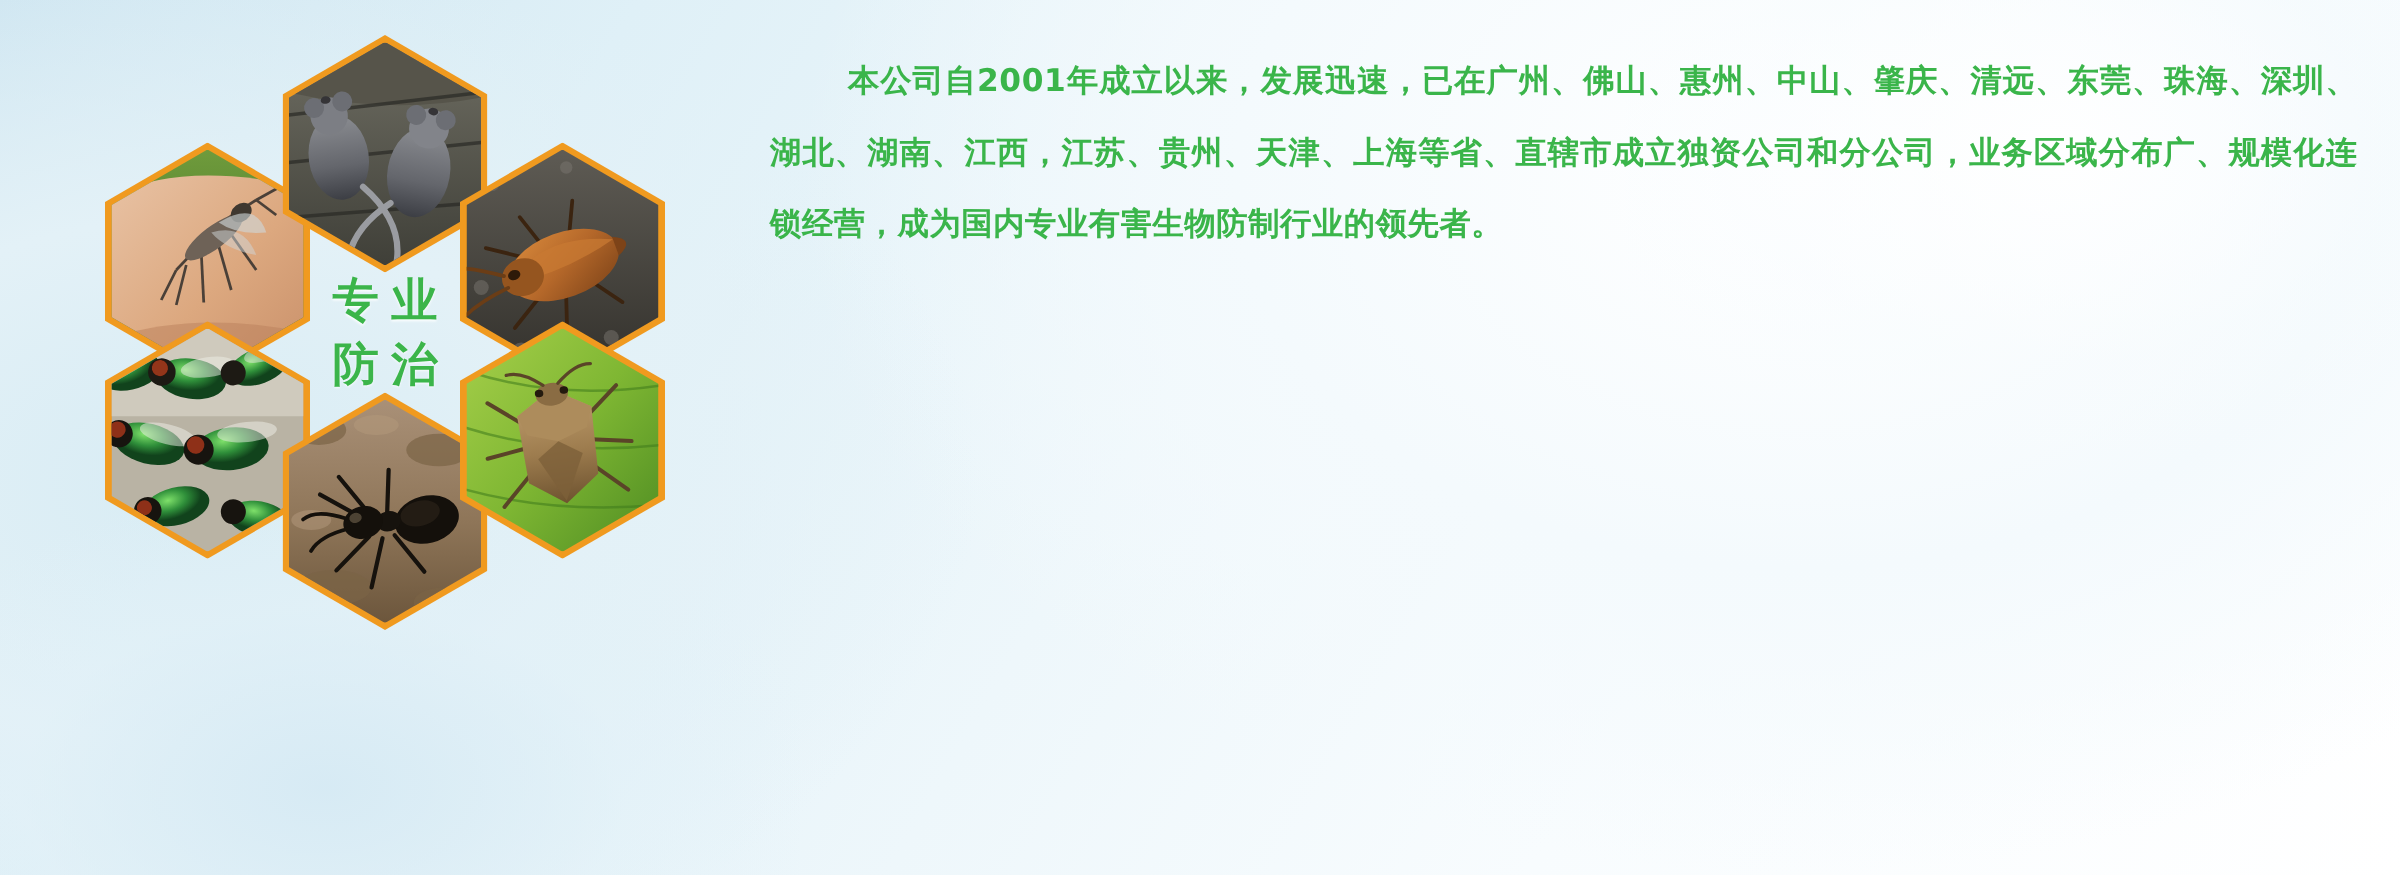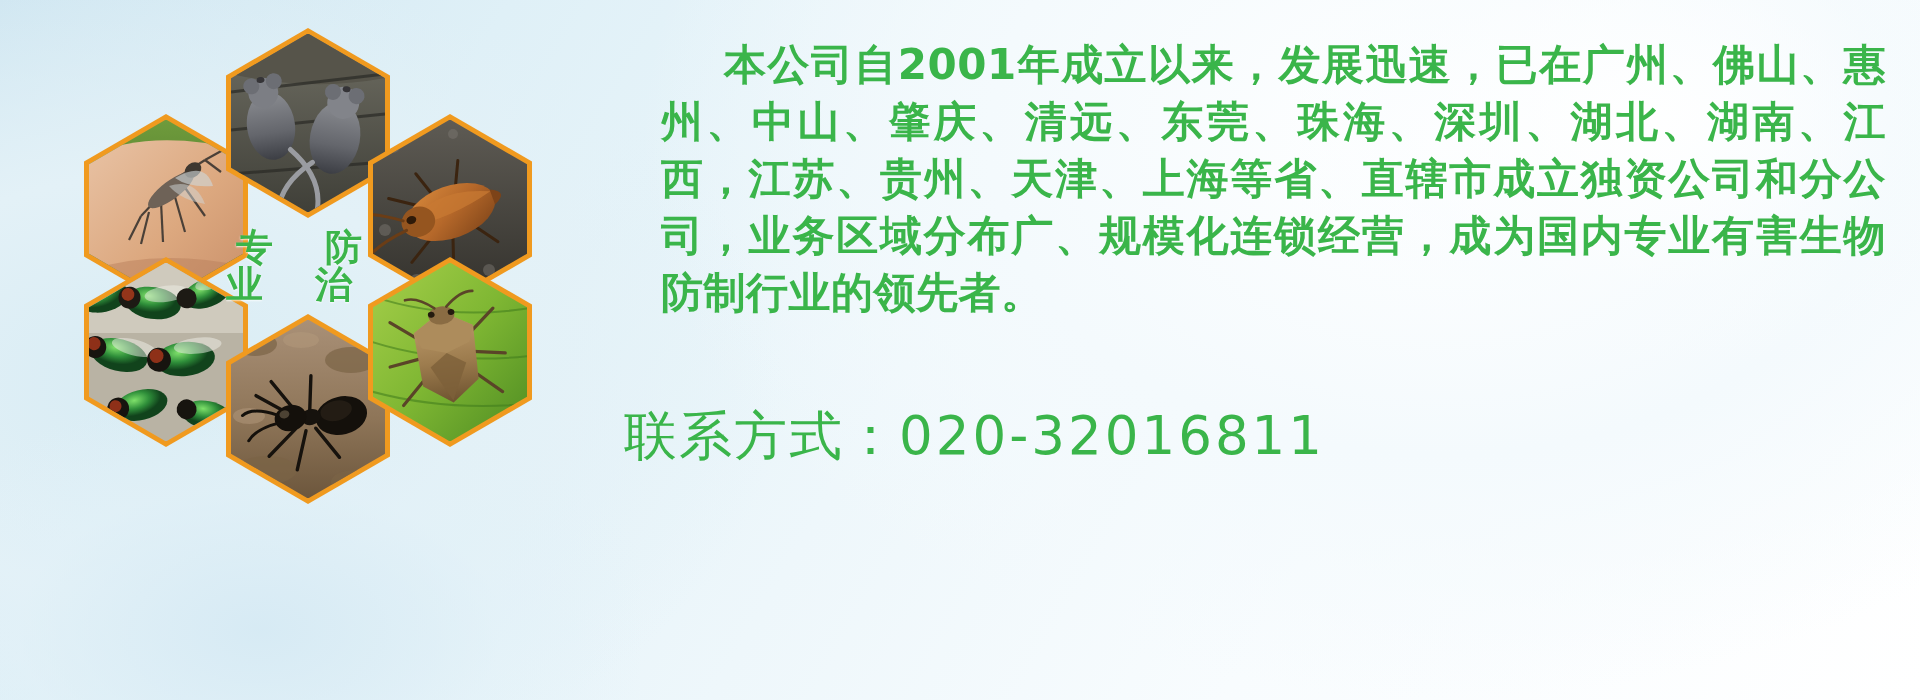--- a/index.html
+++ b/index.html
@@ -60,21 +60,21 @@
   #hex-rats     { left:142px; top:14px;  }
   #hex-center   { left:142px; top:157px; }
   #hex-ant      { left:142px; top:300px; }
   #hex-roach    { left:284px; top:100px; }
   #hex-bug      { left:284px; top:243px; }
 
   
   #hex-center { background:transparent; }
   #hex-center .label {
     position:absolute; inset:0;
-    display:flex; flex-direction:row;
+    display:flex; flex-direction:column;
     align-items:center; justify-content:center;
     gap:14px;
   }
   #hex-center .label span {
     color:#3bb54a;
     font-size:37px;
     font-weight:bold;
     letter-spacing:10px;
     text-indent:10px;
     line-height:1;
@@ -83,28 +83,27 @@
   }
 
   
   #copy {
     position:absolute;
     left:616px; top:36px;
     width:1270px;
   }
   #copy p {
     color:#3ab54a;
-    font-size:42px;
+    font-size:25px;
     line-height:57px;
     font-weight:bold;
     letter-spacing:.5px;
     font-family:"DejaVu Sans","Liberation Sans",sans-serif;
     text-align:justify;
     text-justify:inter-character;
-    margin-left:45px;
   }
   #copy p .indent { display:inline-block; width:62px; }
 
   #contact {
     position:absolute;
     left:624px; top:400px;
     width:1280px;
   }
   #contact .line {
     color:#3ab54a;
@@ -398,18 +397,15 @@
       </div>
     </div>
 
   </div>
 
   <div id="copy">
     <p><span class="indent"></span><span>本公司自2001年成立以来，发展迅速，已在广州、佛山、惠州、中山、肇庆、清远、东莞、珠海、深圳、湖北、湖南、江西，江苏、贵州、天津、上海等省、直辖市成立独资公司和分公司，业务区域分布广、规模化连锁经营，成为国内专业有害生物防制行业的领先者。</span></p>
   </div>
 
   <div id="contact">
-    <div class="line">
-      <span>联系方式：</span><span class="num">020-32016811</span>
-    </div>
   </div>
 
 </div>
 
 </body></html>

